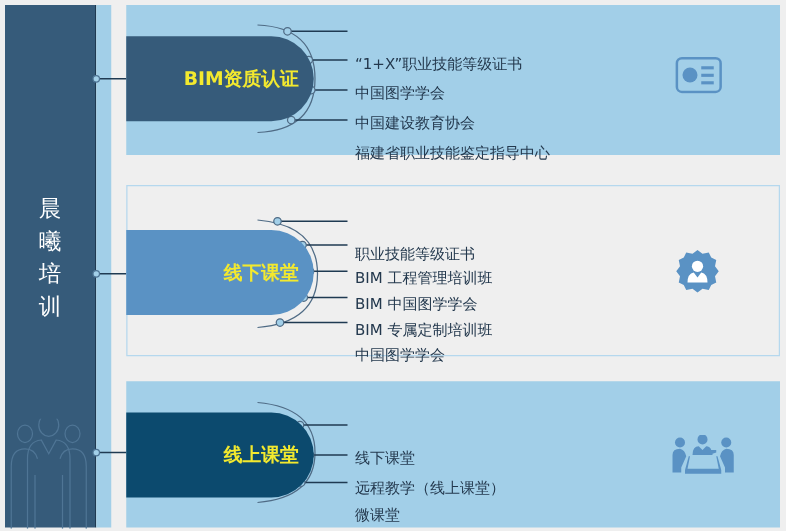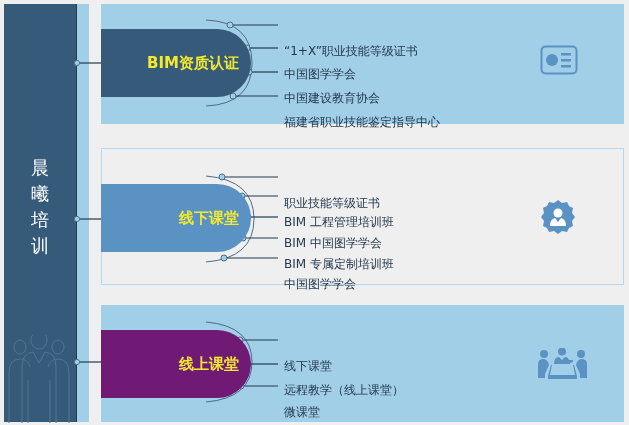--- a/index.html
+++ b/index.html
@@ -10,21 +10,21 @@
   .vtitle{position:absolute;left:4px;width:72px;top:155px;text-align:center;color:#fff;font-size:18px;line-height:26px;letter-spacing:0;}
   .vtitle span{display:block;}
   .people{position:absolute;left:6px;top:335px;}
   .panel{position:absolute;left:101px;width:523px;}
   .p1{top:4px;height:120px;background:#a2cfe8;}
   .p2{top:148px;height:137px;background:#efefef;border:1.5px solid #b5d8ee;box-sizing:border-box;}
   .p3{top:305px;height:117px;background:#a2cfe8;}
   .pill{position:absolute;left:101px;height:68px;border-radius:0 34px 34px 0;color:#f3e92e;font-weight:bold;font-size:15px;display:flex;align-items:center;justify-content:flex-end;}
   .pill1{top:29px;width:150px;background:#365b7a;}
   .pill2{top:184px;width:150px;background:#5a92c4;}
-  .pill3{top:330px;width:150px;background:#701a75;}
+  .pill3{top:330px;width:150px;background:#0c4a6e;}
   .pill .lbl{padding-right:12px;}
   svg.conn{position:absolute;left:0;top:0;}
   .item{position:absolute;left:284px;font-size:12px;color:#23384d;white-space:nowrap;line-height:14px;margin-top:26px;}
   .icon{position:absolute;}
 </style>
 </head>
 <body>
 
 <div class="leftbar"></div>
 <div class="leftstripe"></div>

